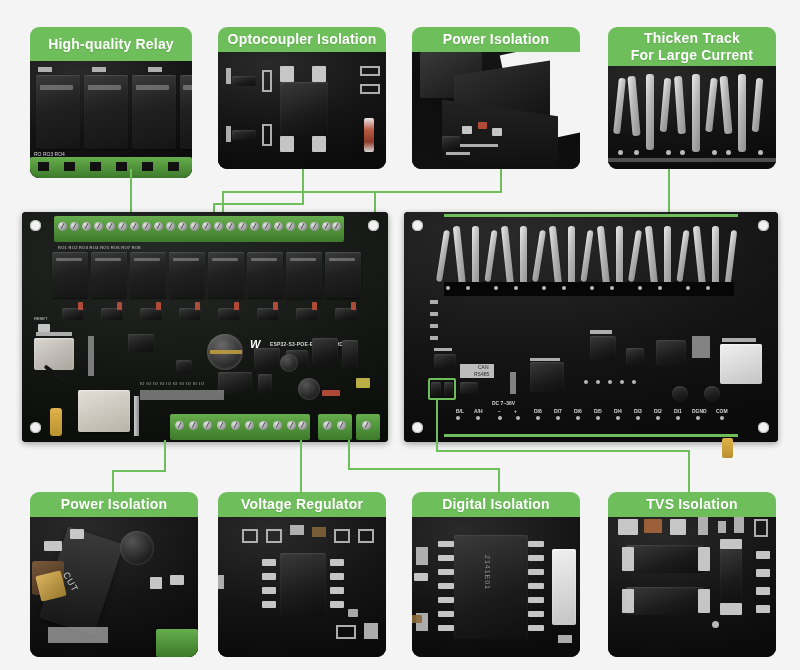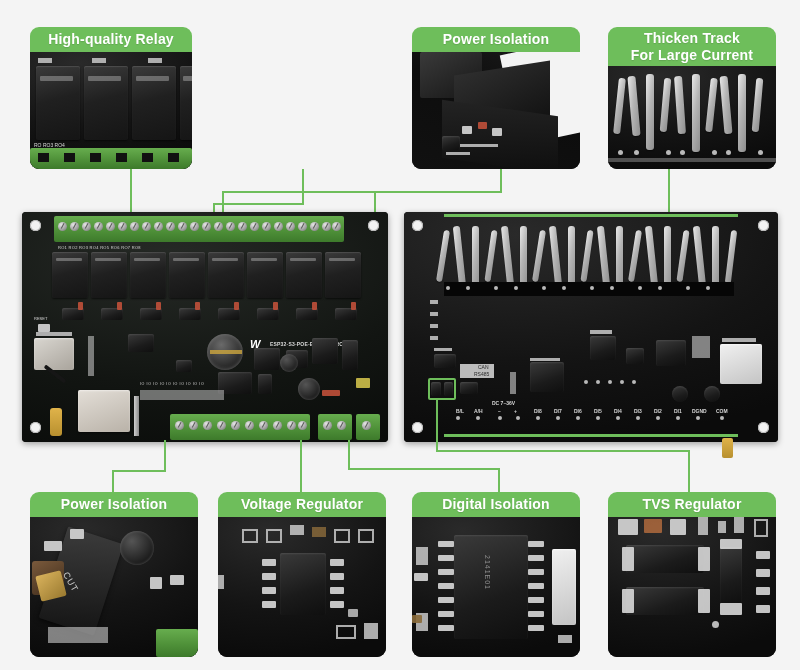--- a/index.html
+++ b/index.html
@@ -80,41 +80,66 @@
         background:radial-gradient(circle at 40% 30%,#6a6a6a,#262626 70%);
         box-shadow:inset 0 0 4px rgba(255,255,255,.3);}
   .wslogo{position:absolute;color:#fff;font-weight:bold;font-style:italic;}
 </style>
 </head>
 <body>
 
 <div id="stage">
 
   <div class="callout round-all" style="left:30px;top:27px;width:162px;">
-    <div class="cap" style="height:25px;">High-quality Relay</div>
+    <div class="cap" style="height:34px;">High-quality Relay</div>
     <div class="photo" style="height:117px;">
       <div class="pcb"></div>
       <div class="relay" style="left:6px;top:14px;width:44px;height:74px;"></div>
       <div class="relay" style="left:54px;top:14px;width:44px;height:74px;"></div>
       <div class="relay" style="left:102px;top:14px;width:44px;height:74px;"></div>
       <div class="relay" style="left:150px;top:14px;width:26px;height:74px;"></div>
       <div class="sil" style="left:8px;top:6px;width:14px;height:5px;"></div>
       <div class="sil" style="left:62px;top:6px;width:14px;height:5px;"></div>
       <div class="sil" style="left:118px;top:6px;width:14px;height:5px;"></div>
       <div class="silktext" style="left:4px;top:90px;font-size:5px;">RO RO3 RO4</div>
       <div class="term" style="left:0;top:96px;width:162px;height:21px;"></div>
       <div class="sil" style="left:8px;top:101px;width:11px;height:9px;background:#111;opacity:1;"></div>
       <div class="sil" style="left:34px;top:101px;width:11px;height:9px;background:#111;opacity:1;"></div>
       <div class="sil" style="left:60px;top:101px;width:11px;height:9px;background:#111;opacity:1;"></div>
       <div class="sil" style="left:86px;top:101px;width:11px;height:9px;background:#111;opacity:1;"></div>
       <div class="sil" style="left:112px;top:101px;width:11px;height:9px;background:#111;opacity:1;"></div>
       <div class="sil" style="left:138px;top:101px;width:11px;height:9px;background:#111;opacity:1;"></div>
     </div>
   </div>
 
+  <div class="callout round-all" style="left:218px;top:27px;width:168px;">
+    <div class="cap" style="height:25px;">Optocoupler Isolation</div>
+    <div class="photo" style="height:117px;">
+      <div class="pcb"></div>
+      <div class="chip" style="left:62px;top:30px;width:48px;height:54px;"></div>
+      <div class="pad" style="left:62px;top:14px;width:14px;height:16px;"></div>
+      <div class="pad" style="left:94px;top:14px;width:14px;height:16px;"></div>
+      <div class="pad" style="left:62px;top:84px;width:14px;height:16px;"></div>
+      <div class="pad" style="left:94px;top:84px;width:14px;height:16px;"></div>
+      <div class="chip" style="left:14px;top:24px;width:24px;height:10px;"></div>
+      <div class="chip" style="left:14px;top:78px;width:24px;height:10px;"></div>
+      <div class="sil" style="left:8px;top:16px;width:5px;height:16px;"></div>
+      <div class="sil" style="left:8px;top:74px;width:5px;height:16px;"></div>
+      <div class="sil" style="left:44px;top:18px;width:10px;height:22px;background:none;
+           box-shadow:inset 0 0 0 2px #cfcfcf;"></div>
+      <div class="sil" style="left:44px;top:72px;width:10px;height:22px;background:none;
+           box-shadow:inset 0 0 0 2px #cfcfcf;"></div>
+      <div class="sil" style="left:142px;top:14px;width:20px;height:10px;background:none;
+           box-shadow:inset 0 0 0 2px #cfcfcf;"></div>
+      <div class="sil" style="left:142px;top:32px;width:20px;height:10px;background:none;
+           box-shadow:inset 0 0 0 2px #cfcfcf;"></div>
+      <div style="position:absolute;left:146px;top:66px;width:10px;height:34px;
+           background:linear-gradient(180deg,#e8e8e8,#b85a42 35%,#8e3a28 70%,#d8d8d8);border-radius:2px;"></div>
+    </div>
+  </div>
 
   <div class="callout round-all" style="left:412px;top:27px;width:168px;">
     <div class="cap" style="height:25px;">Power Isolation</div>
     <div class="photo" style="height:117px;background:#0d0d0d;">
       <div style="position:absolute;inset:0;background:
            linear-gradient(200deg,#1b1b1b 0%,#0d0d0d 45%,#111 100%);"></div>
       <div style="position:absolute;left:96px;top:-10px;width:120px;height:92px;
            background:#f3f3f3;transform:rotate(-12deg);"></div>
       <div style="position:absolute;left:8px;top:0px;width:62px;height:46px;
            background:linear-gradient(150deg,#3a3a3a,#161616);border-radius:2px;"></div>
@@ -503,21 +528,21 @@
            box-shadow:inset 0 0 0 2px #cfcfcf;"></div>
       <div class="sil" style="left:118px;top:108px;width:20px;height:14px;background:none;
            box-shadow:inset 0 0 0 2px #cfcfcf;"></div>
       <div class="sil" style="left:146px;top:106px;width:14px;height:16px;"></div>
       <div class="pad" style="left:130px;top:92px;width:10px;height:8px;background:#b8b8b8;"></div>
       <div class="sil" style="left:0;top:58px;width:6px;height:14px;"></div>
     </div>
   </div>
 
   <div class="callout round-all" style="left:608px;top:492px;width:168px;">
-    <div class="cap" style="height:25px;">TVS Regulator</div>
+    <div class="cap" style="height:25px;">TVS Isolation</div>
     <div class="photo" style="height:140px;">
       <div class="pcb"></div>
       <div class="chip" style="left:18px;top:28px;width:78px;height:28px;"></div>
       <div class="pad" style="left:14px;top:30px;width:12px;height:24px;"></div>
       <div class="pad" style="left:90px;top:30px;width:12px;height:24px;"></div>
       <div class="chip" style="left:18px;top:70px;width:78px;height:28px;"></div>
       <div class="pad" style="left:14px;top:72px;width:12px;height:24px;"></div>
       <div class="pad" style="left:90px;top:72px;width:12px;height:24px;"></div>
       <div class="chip" style="left:112px;top:30px;width:22px;height:56px;"></div>
       <div class="pad" style="left:112px;top:22px;width:22px;height:10px;"></div>

